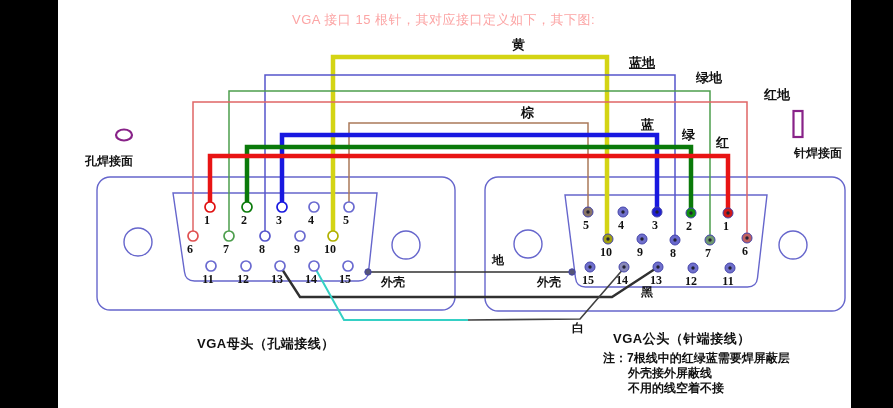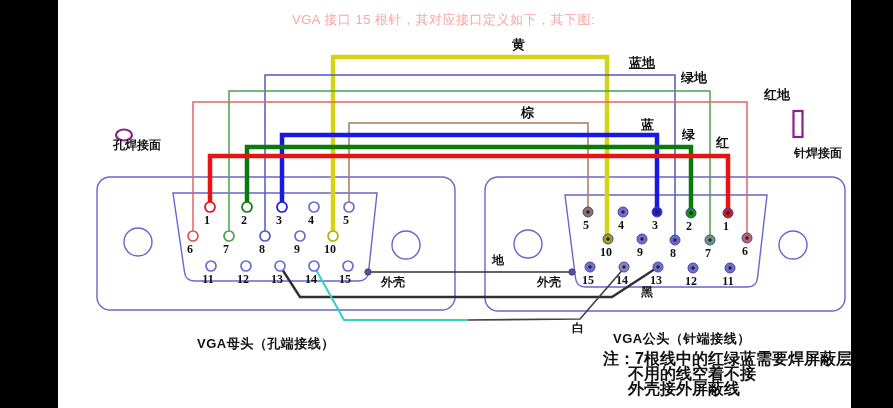--- a/index.html
+++ b/index.html
@@ -8,21 +8,21 @@
   .panel{position:absolute;left:58px;top:0;width:793px;height:408px;background:#fff;z-index:1;}
   svg.overlay{position:absolute;left:0;top:0;z-index:2;}
   .shape{fill:#ffffff;stroke:#6666cc;stroke-width:1.4;}
   .icon-shape{fill:#ffffff;stroke:#882288;stroke-width:2.2;}
   .pinnum{font:bold 12px "Liberation Serif",serif;fill:#111;}
   .lbl{position:absolute;z-index:3;color:#111;font-weight:bold;font-size:13px;white-space:nowrap;line-height:1.1;}
   .lbl.small{font-size:12px;}
   .lbl.header{font-weight:400;font-size:13px;color:#fca5a5;letter-spacing:0.5px;}
   .lbl.caption{font-size:13px;letter-spacing:0.5px;}
   .lbl.main-title{font-family:"Liberation Serif",serif;font-size:27px;letter-spacing:2px;}
-  .note-line{font-size:16px;font-weight:bold;line-height:15px;}
+  .note-line{font-size:12px;font-weight:bold;line-height:15px;}
   .note-indent{padding-left:25px;}
 </style>
 </head>
 <body>
 
 <div class="stage">
   <div class="panel"></div>
 
   <svg class="overlay" width="893" height="408" viewBox="0 0 893 408">
 
@@ -132,38 +132,38 @@
         <circle cx="730" cy="268" r="5" fill="#7070cc" stroke="#4444aa" stroke-width="1"></circle>
         <circle cx="730" cy="268" r="1.7" fill="#222233"></circle>
         <text x="728" y="285" text-anchor="middle" class="pinnum">11</text>
       </g>
   </svg>
 
   <div class="lbl header" style="left:292px;top:13px;">VGA 接口 15 根针，其对应接口定义如下，其下图:</div>
 
   <div class="lbl" style="left:512px;top:38px;">黄</div>
   <div class="lbl" style="left:629px;top:56px;text-decoration:underline;">蓝地</div>
-  <div class="lbl" style="left:681px;top:71px;">绿地</div>
+  <div class="lbl" style="left:696px;top:71px;">绿地</div>
   <div class="lbl" style="left:764px;top:88px;">红地</div>
   <div class="lbl" style="left:521px;top:106px;">棕</div>
   <div class="lbl" style="left:641px;top:118px;">蓝</div>
   <div class="lbl" style="left:682px;top:128px;">绿</div>
   <div class="lbl" style="left:716px;top:136px;">红</div>
 
   <div class="lbl small" style="left:492px;top:254px;">地</div>
   <div class="lbl small" style="left:381px;top:276px;">外壳</div>
   <div class="lbl small" style="left:537px;top:276px;">外壳</div>
   <div class="lbl small" style="left:641px;top:286px;">黑</div>
   <div class="lbl small" style="left:572px;top:322px;">白</div>
 
-  <div class="lbl small" style="left:85px;top:139px;margin-left:28px;">孔焊接面</div>
+  <div class="lbl small" style="left:85px;top:155px;">孔焊接面</div>
   <div class="lbl small" style="left:794px;top:147px;">针焊接面</div>
 
   <div class="lbl caption" style="left:197px;top:337px;">VGA母头（孔端接线）</div>
   <div class="lbl caption" style="left:613px;top:332px;">VGA公头（针端接线）</div>
 
   <div class="lbl" style="left:603px;top:351px;">
     <div class="note-line">注：7根线中的红绿蓝需要焊屏蔽层</div>
+    <div class="note-line note-indent">外壳接外屏蔽线</div>
     <div class="note-line note-indent">不用的线空着不接</div>
-    <div class="note-line note-indent">外壳接外屏蔽线</div>
   </div>
 
 </div>
 
 </body></html>

